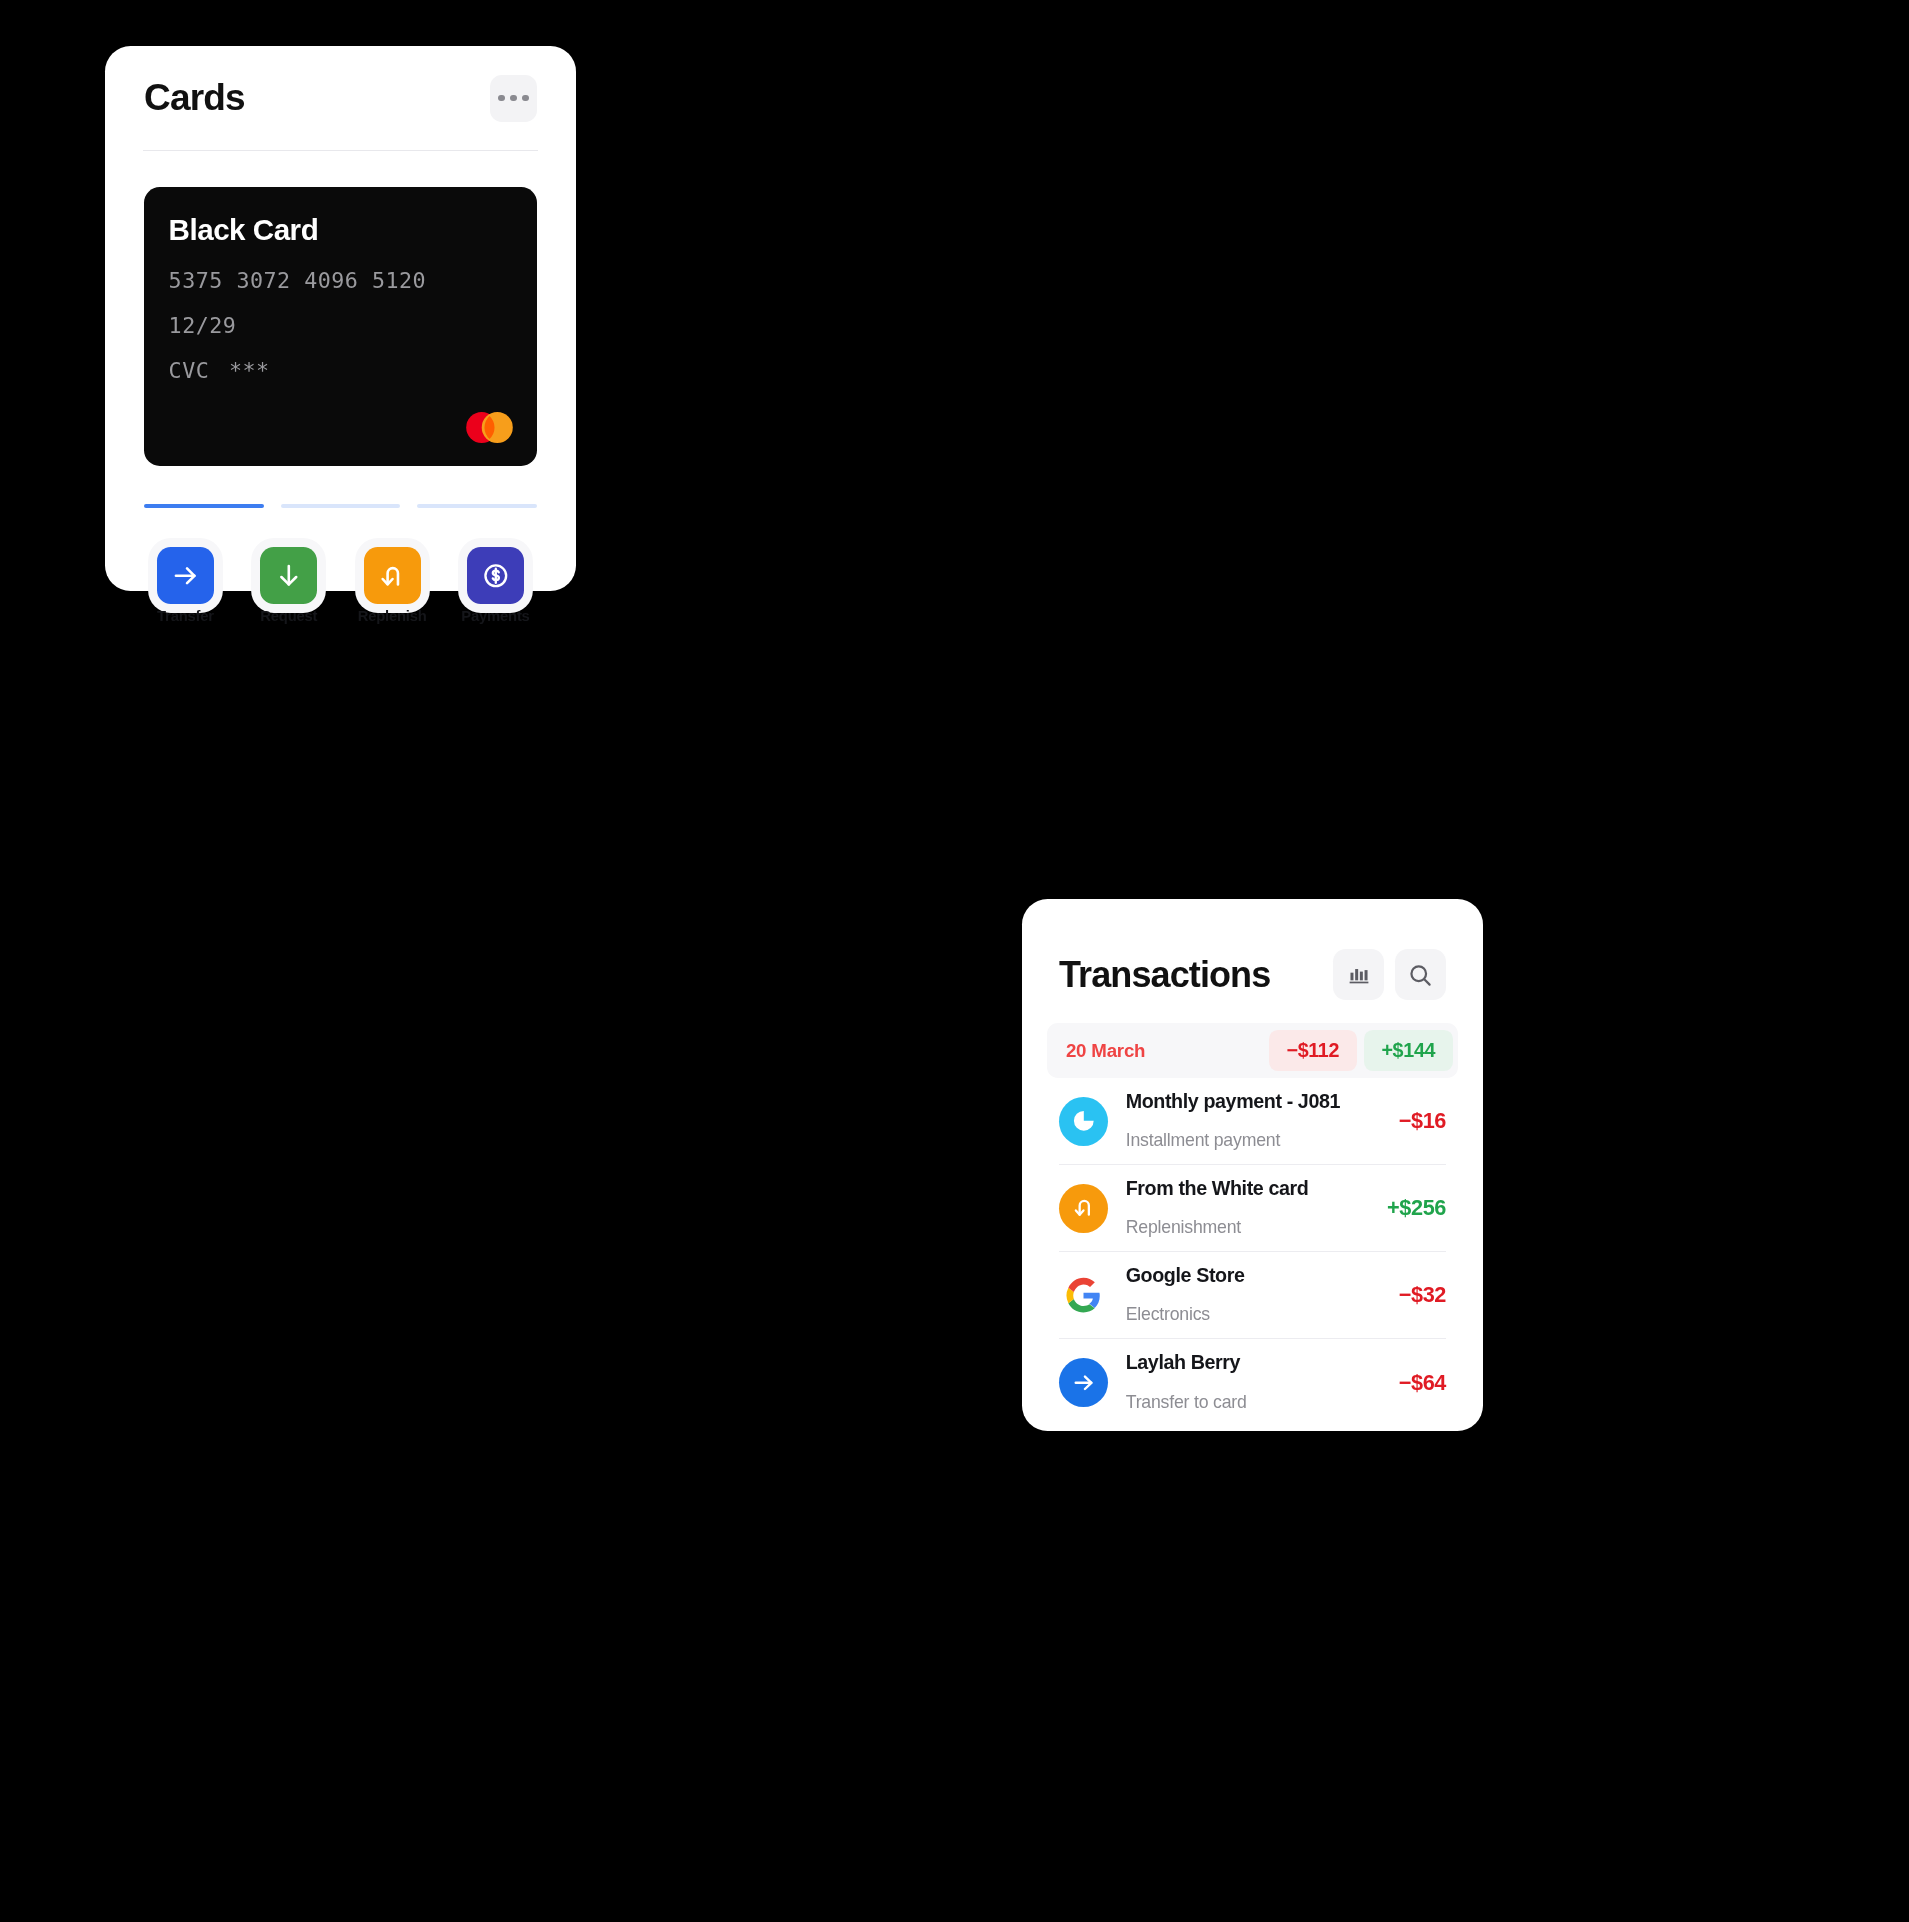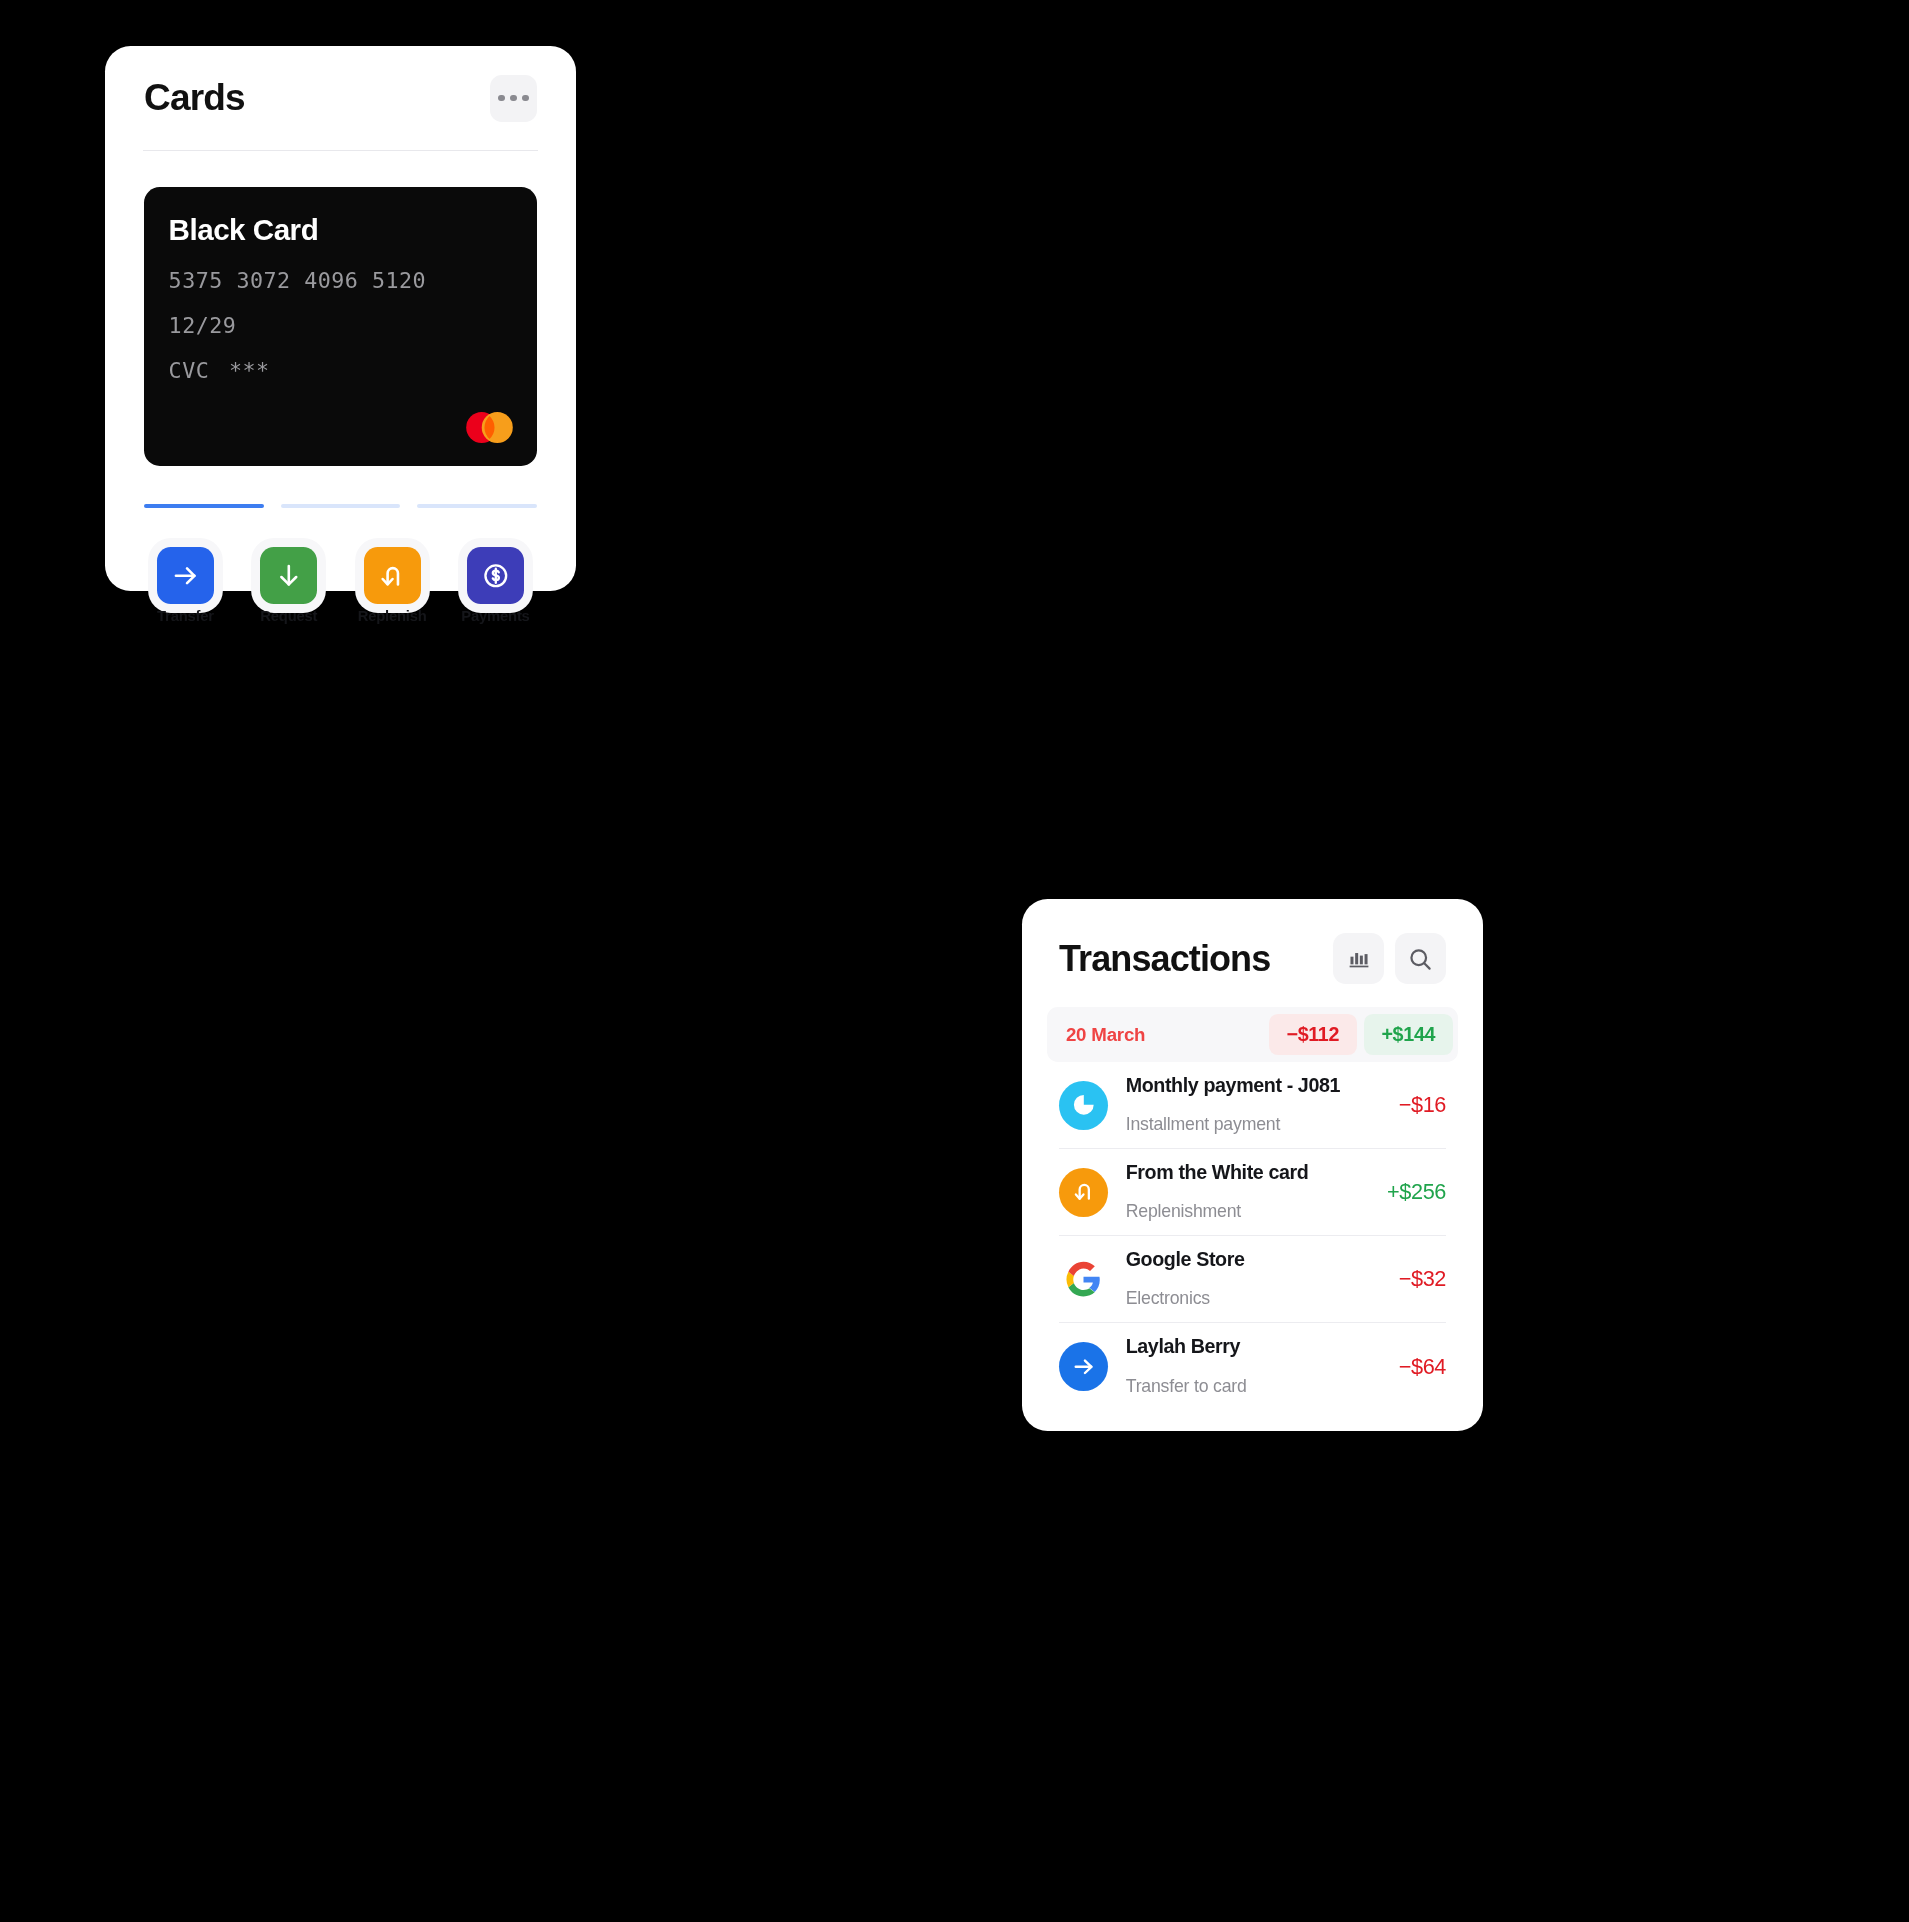--- a/index.html
+++ b/index.html
@@ -169,21 +169,21 @@
 
   
   .tx-panel {
     position: absolute;
     left: 1022px;
     top: 899px;
     width: 461px;
     height: 532px;
     background: #ffffff;
     border-radius: 25.6px;
-    padding: 0 37px;
+    padding: 16px 37px;
   }
 
   .tx-header {
     display: flex;
     align-items: center;
     height: 108px;
     padding-top: 11.8px;
   }
 
   .tx-title {
@@ -268,21 +268,21 @@
   .tx-sub {
     font-size: 17.7px;
     color: #8d8d93;
     letter-spacing: -0.2px;
     line-height: 1.35;
     margin-top: 16px;
   }
 
   .tx-amount {
     font-size: 21.7px;
-    font-weight: 400;
+    font-weight: 700;
     letter-spacing: -0.4px;
     white-space: nowrap;
     margin-left: 9.9px;
   }
   .amt-neg { color: #e01b24; }
   .amt-pos { color: #20a44c; }
 </style>
 </head>
 <body>
 

